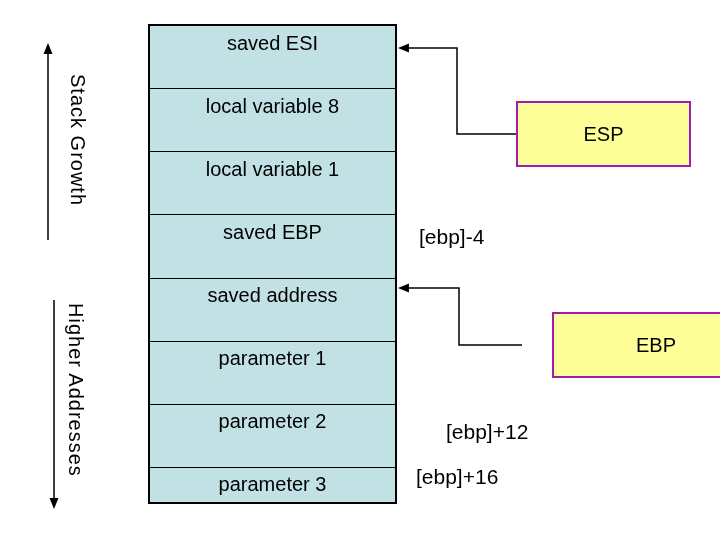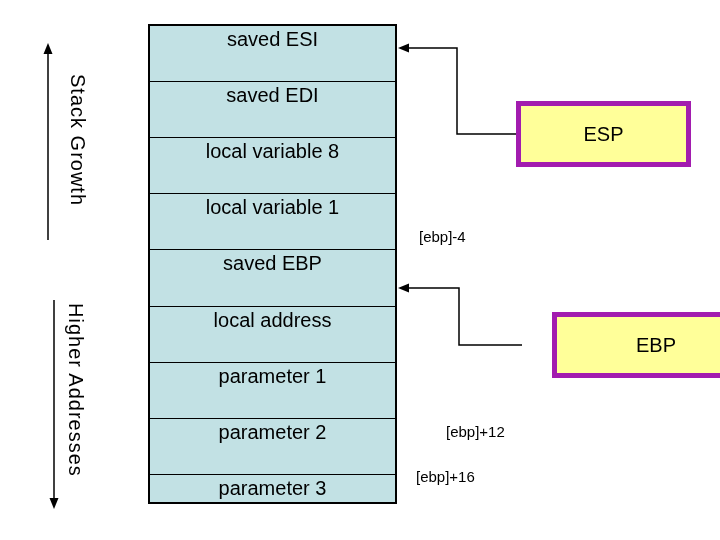--- a/index.html
+++ b/index.html
@@ -42,33 +42,33 @@
     font-size: 20px;
     color: #000000;
     white-space: nowrap;
   }
   .stack-row + .stack-row {
     border-top: 1px solid #000000;
   }
   .reg-box {
     position: absolute;
     box-sizing: border-box;
-    border: 5px solid #a21caf;
+    border: 2px solid #a21caf;
     background: #ffff99;
     display: flex;
     align-items: center;
     justify-content: center;
     font-size: 20px;
     color: #000000;
   }
   .reg-box.esp { left: 516px; top: 101px; width: 175px; height: 66px; }
   .reg-box.ebp { left: 552px; top: 312px; width: 176px; height: 66px; padding-left: 32px; }
   .annot {
     position: absolute;
-    font-size: 15px;
+    font-size: 21px;
     line-height: 26px;
     color: #000000;
     white-space: nowrap;
   }
   .annot.a-minus4 { left: 419px; top: 224px; }
   .annot.a-plus8  { left: 416px; top: 365px; }
   .annot.a-plus12 { left: 416px; top: 419px; margin-left: 30px; }
   .annot.a-plus16 { left: 416px; top: 464px; }
   .vlabel {
     position: absolute;
@@ -107,25 +107,24 @@
       <polyline points="522,345 459,345 459,288 401,288" fill="none" stroke="#000000" stroke-width="1.5"></polyline>
       <polygon points="398,288 409,283.5 409,292.5" fill="#000000"></polygon>
     </g>
   </svg>
 
   <div class="vlabel stack-growth">Stack Growth</div>
   <div class="vlabel higher-addresses">Higher Addresses</div>
 
   <div class="stack">
     <div class="stack-row">saved ESI</div>
-    <div class="stack-row">saved EDI</div>
     <div class="stack-row">local variable 8</div>
     <div class="stack-row">local variable 1</div>
     <div class="stack-row">saved EBP</div>
-    <div class="stack-row">local address</div>
+    <div class="stack-row">saved address</div>
     <div class="stack-row">parameter 1</div>
     <div class="stack-row">parameter 2</div>
     <div class="stack-row">parameter 3</div>
   </div>
 
   <div class="annot a-minus4">[ebp]-4</div>
   <div class="annot a-plus12">[ebp]+12</div>
   <div class="annot a-plus16">[ebp]+16</div>
 
   <div class="reg-box esp">

